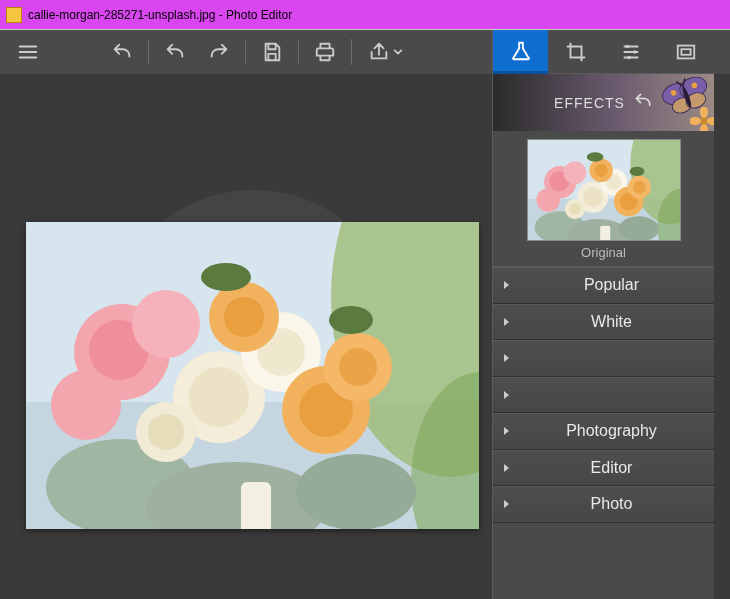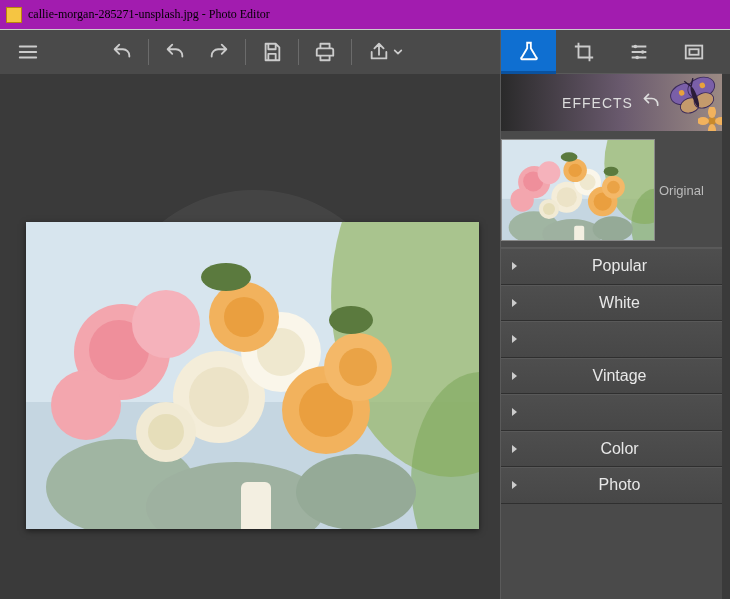--- a/index.html
+++ b/index.html
@@ -10,28 +10,27 @@
     font-size: 14px;
     background: #3a3a3a;
     overflow: hidden;
     color: #ddd;
     position: relative;
   }
 
   
   .titlebar {
     height: 30px;
-    background: #a21caf;
+    background: #d946ef;
     color: #000;
     display: flex;
     align-items: center;
     padding: 0 6px;
     gap: 6px;
     border-bottom: 1px solid #ccc;
-    font-family: Liberation Serif, serif;
   }
   .app-icon {
     width: 16px; height: 16px;
     background: #f5c542;
     border: 1px solid #b8860b;
     display: inline-block;
   }
   .titlebar-title { font-size: 12px; color: #000; }
 
   
@@ -53,21 +52,21 @@
   }
   .tool-btn svg, .tab-btn svg { width: 22px; height: 22px; }
   .tool-div { width: 1px; height: 26px; background: #6b6b6b; margin: 0 4px; }
   .toolbar-left { display: flex; align-items: center; flex: 0 0 auto; }
   .toolbar-spacer { flex: 1 1 auto; }
 
   
   .right-panel {
     position: absolute;
     top: 30px; 
-    right: 8px;
+    right: 16px;
     width: 222px;
     height: calc(100% - 30px);
     background: #4a4a4a;
     border-left: 1px solid #5a5a5a;
     display: flex;
     flex-direction: column;
     overflow: hidden;
   }
   .tab-row { display: flex; }
   .tab-btn {
@@ -106,21 +105,21 @@
   }
   .flower-corner {
     position: absolute;
     bottom: -4px; right: -4px;
     width: 28px; height: 28px;
   }
 
   .thumb-area {
     padding: 8px 0 6px;
     display: flex;
-    flex-direction: row;
+    flex-direction: column;
     align-items: center;
     gap: 4px;
     background: #4a4a4a;
     border-bottom: 1px solid #5a5a5a;
   }
   .thumb {
     width: 154px; height: 102px;
     border: 1px solid #8a8a8a;
     position: relative;
     overflow: hidden;
@@ -379,36 +378,36 @@
             <path d="M1 1l5 4-5 4z" fill="#ccc"></path>
           </svg>
         </span>
     </div>
     <div class="cat-row">
       <span class="cat-arrow">
           <svg viewBox="0 0 8 10">
             <path d="M1 1l5 4-5 4z" fill="#ccc"></path>
           </svg>
         </span>
-      <span class="cat-label">Vintage</span>
-    </div>
-    <div class="cat-row">
-      <span class="cat-arrow">
-          <svg viewBox="0 0 8 10">
-            <path d="M1 1l5 4-5 4z" fill="#ccc"></path>
-          </svg>
-        </span>
-    </div>
-    <div class="cat-row">
-      <span class="cat-arrow">
-          <svg viewBox="0 0 8 10">
-            <path d="M1 1l5 4-5 4z" fill="#ccc"></path>
-          </svg>
-        </span>
-      <span class="cat-label">Color</span>
+    </div>
+    <div class="cat-row">
+      <span class="cat-arrow">
+          <svg viewBox="0 0 8 10">
+            <path d="M1 1l5 4-5 4z" fill="#ccc"></path>
+          </svg>
+        </span>
+      <span class="cat-label">Photography</span>
+    </div>
+    <div class="cat-row">
+      <span class="cat-arrow">
+          <svg viewBox="0 0 8 10">
+            <path d="M1 1l5 4-5 4z" fill="#ccc"></path>
+          </svg>
+        </span>
+      <span class="cat-label">Editor</span>
     </div>
     <div class="cat-row">
       <span class="cat-arrow">
           <svg viewBox="0 0 8 10">
             <path d="M1 1l5 4-5 4z" fill="#ccc"></path>
           </svg>
         </span>
       <span class="cat-label">Photo</span>
     </div>
   </div>

